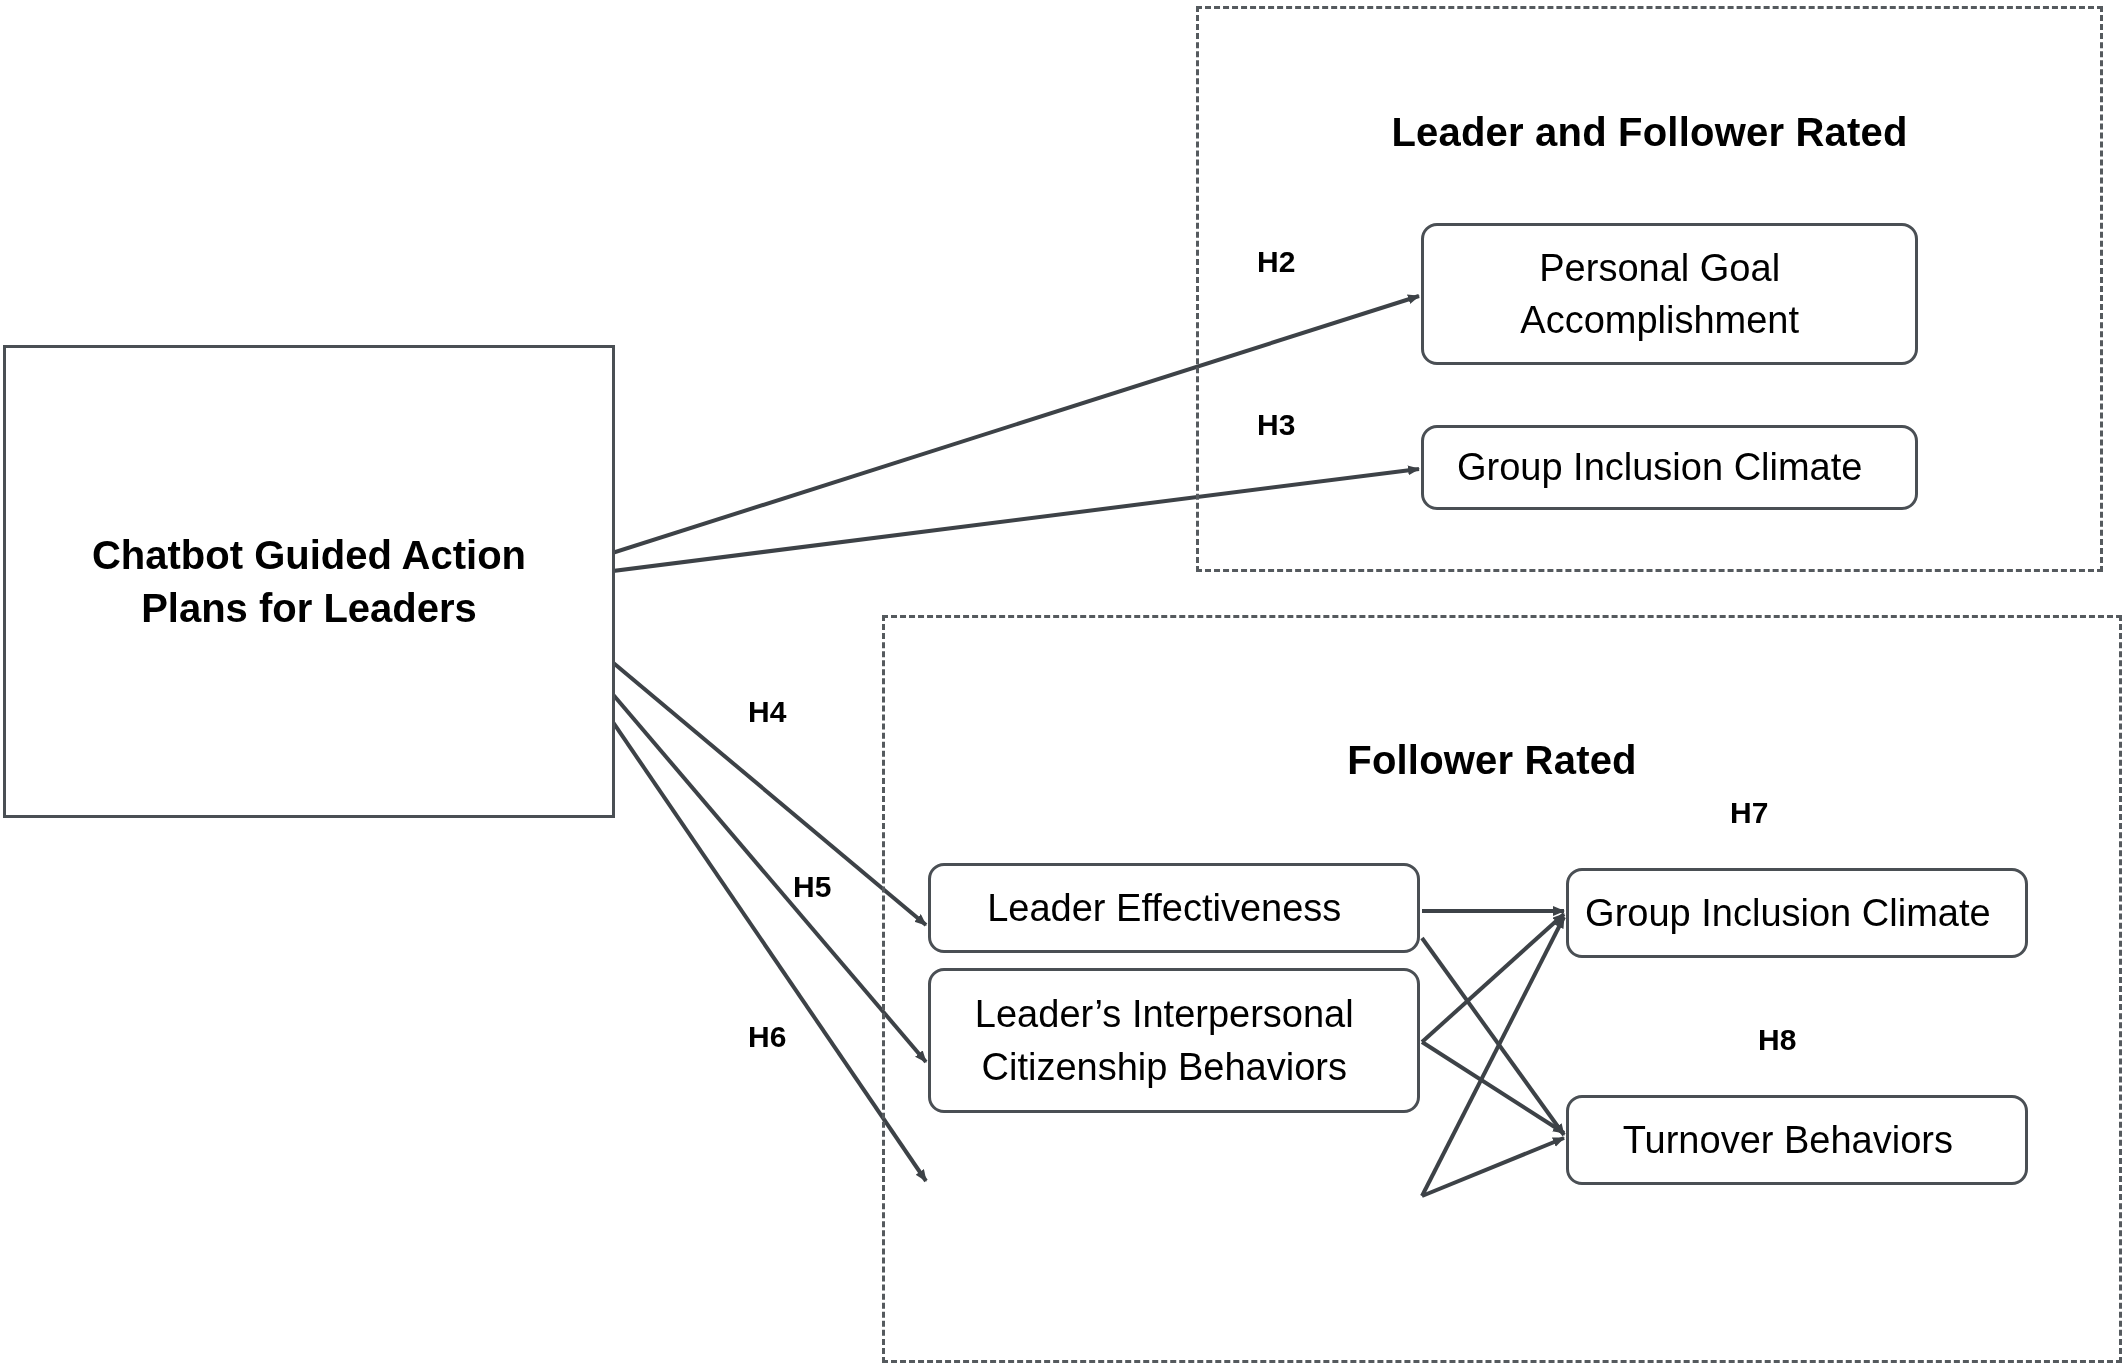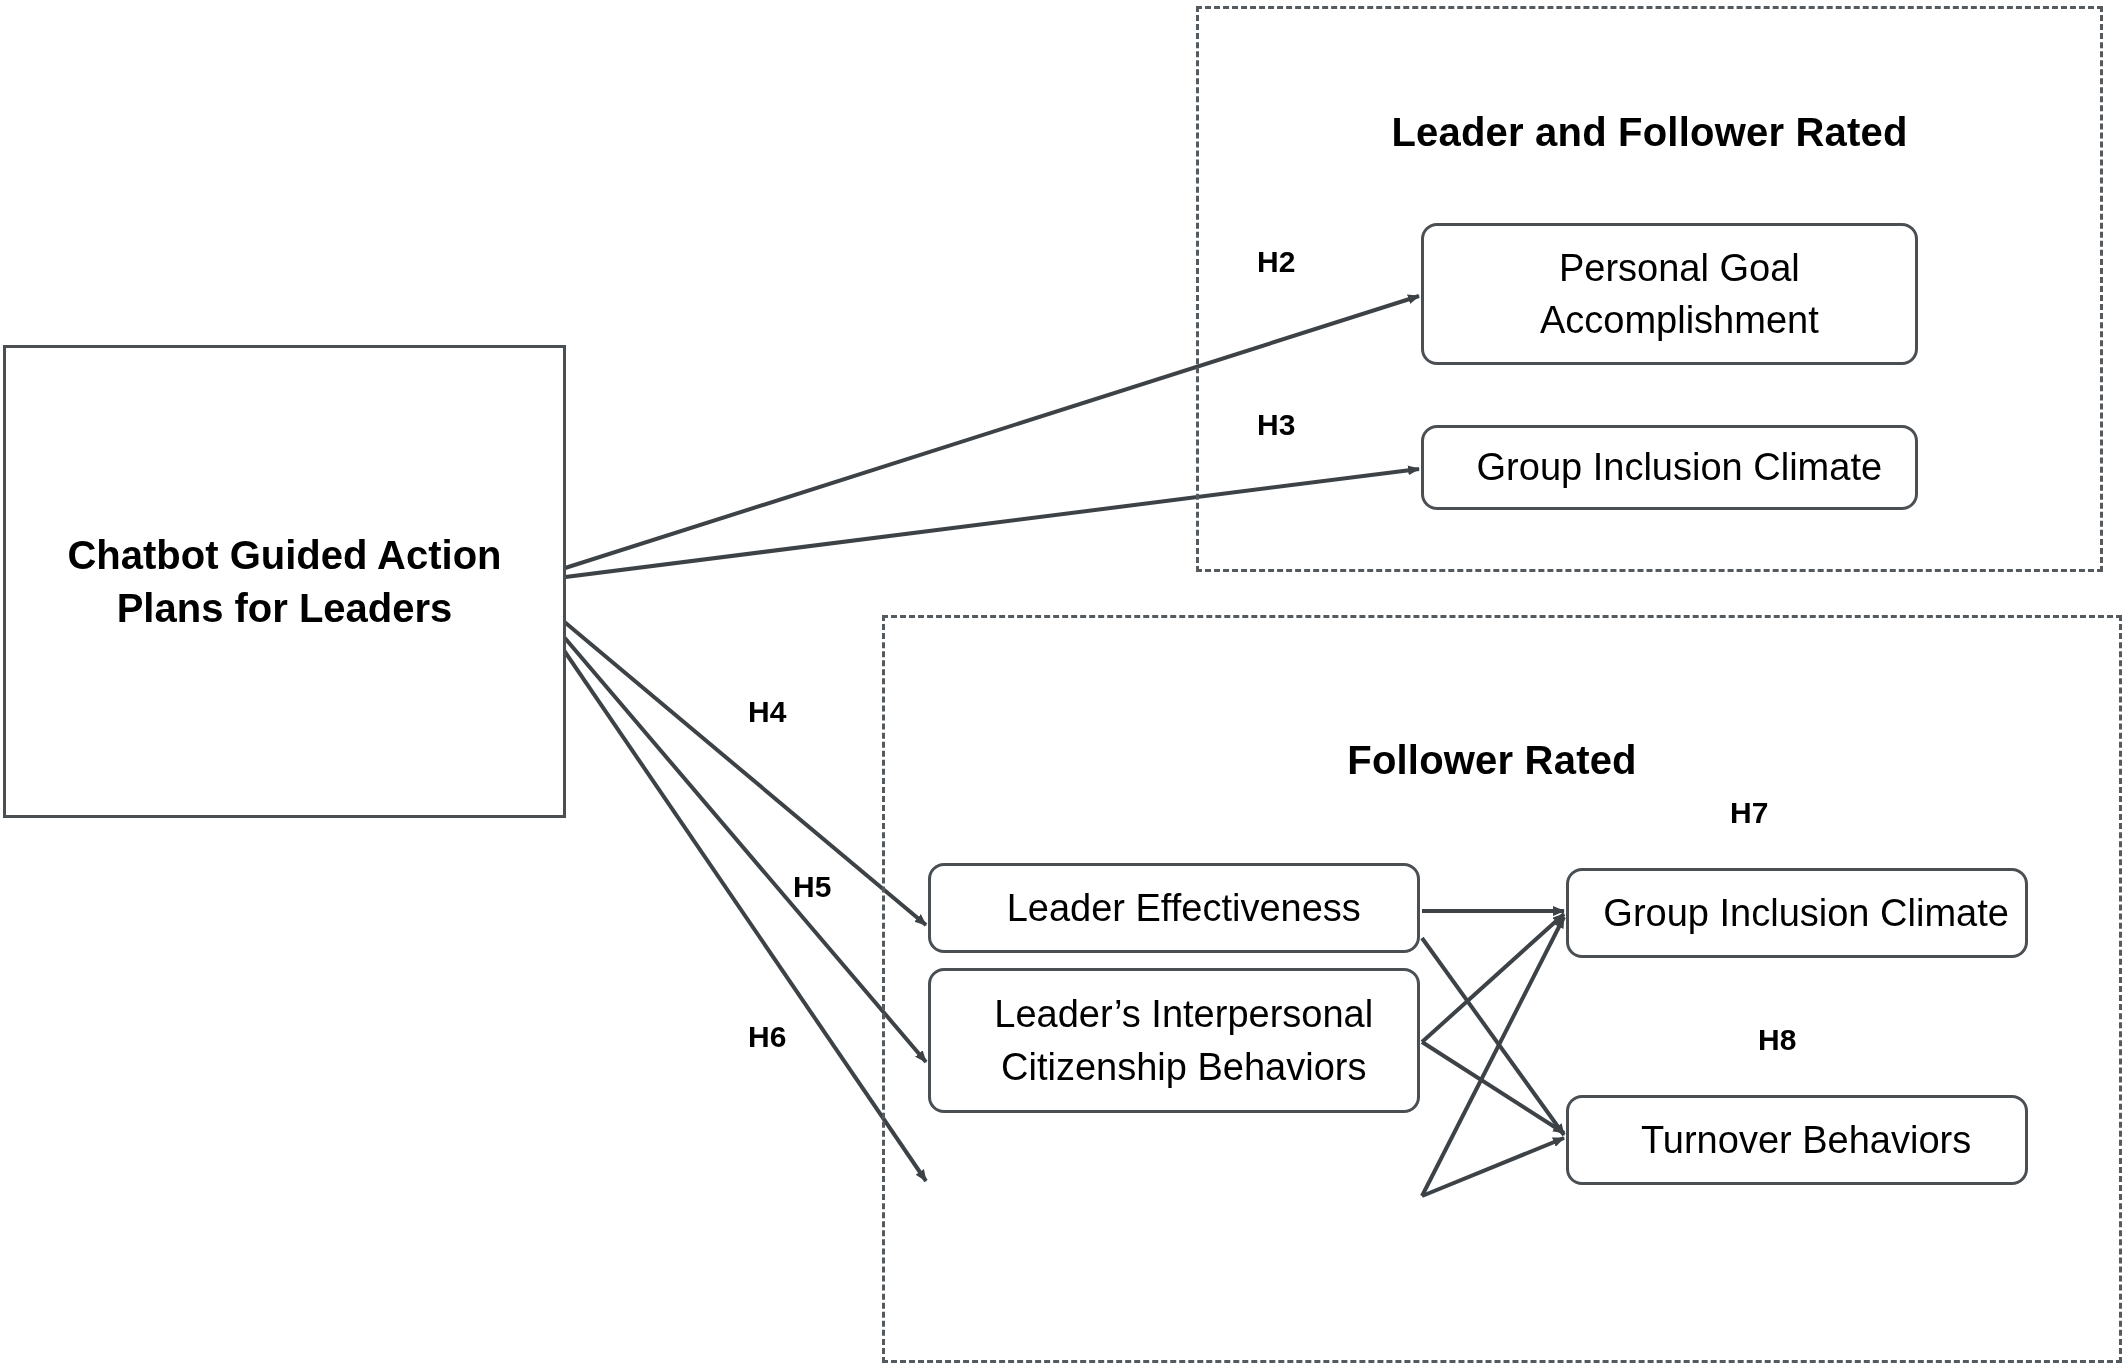--- a/index.html
+++ b/index.html
@@ -44,21 +44,21 @@
     display:block;
     width:88%;
   }
 
   .node{
     position:absolute;
     border:3px solid #4a4f54;
     border-radius:16px;
     box-sizing:border-box;
     background:#fff;
-    display:flex;align-items:center;justify-content:flex-end;
+    display:flex;align-items:center;justify-content:flex-start;
   }
   .node span{
     font-size:38px;
     line-height:1.38;
     color:#000;
     text-align:center;
     display:block;
     width:96%;
     white-space:pre-line;
   }
@@ -92,21 +92,21 @@
 
       <line x1="1422" y1="911" x2="1564" y2="911"></line>
       <line x1="1422" y1="938" x2="1564" y2="1135"></line>
       <line x1="1422" y1="1042" x2="1564" y2="914"></line>
       <line x1="1422" y1="1042" x2="1564" y2="1133"></line>
       <line x1="1422" y1="1196" x2="1564" y2="917"></line>
       <line x1="1422" y1="1196" x2="1564" y2="1138"></line>
     </g>
   </svg>
 
-  <div class="bigbox" style="left:3px;top:345px;width:563px;height:473px;">
+  <div class="bigbox" style="left:3px;top:345px;width:612px;height:473px;">
     <span>Chatbot Guided
 Action Plans for
 Leaders</span>
   </div>
 
   <div class="grp" style="left:1196px;top:6px;width:907px;height:566px;"></div>
   <div class="grp-title" style="left:1196px;top:110px;width:907px;">Leader and Follower Rated</div>
 
   <div class="node" style="left:1421px;top:223px;width:497px;height:142px;">
     <span>Personal Goal

